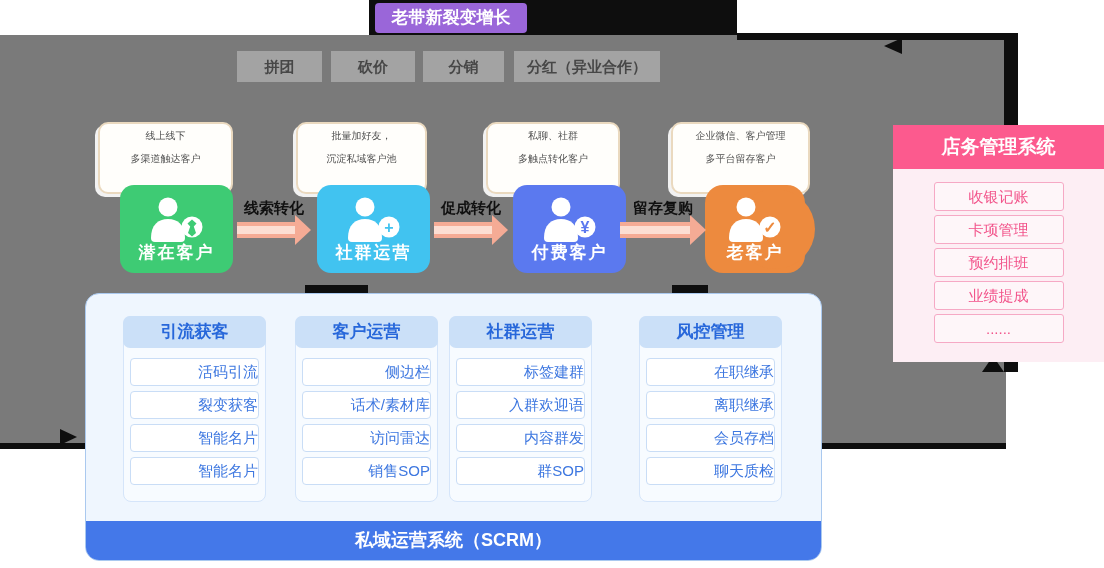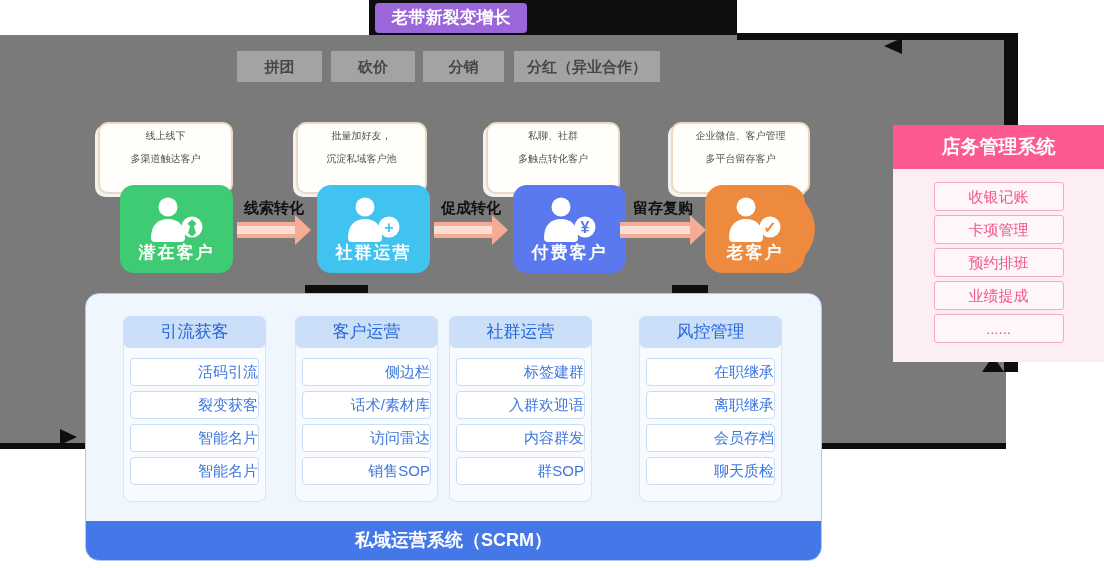--- a/index.html
+++ b/index.html
@@ -62,21 +62,21 @@
   .store-body{padding-top:13px;}
   .store-item{width:130px;height:29px;margin:0 auto 4px;background:#fef6f9;border:1px solid #f6a9c5;border-radius:3px;
               color:#f2538a;font-size:15px;line-height:27px;text-align:center;box-sizing:border-box;}
 
   
   .scrm{left:85px;top:293px;width:737px;height:268px;background:#eff6fe;border:1px solid #aac9ef;
         border-radius:14px;z-index:5;box-sizing:border-box;}
   .col{position:absolute;top:22px;width:143px;height:186px;border:1px solid #d5e5fa;border-radius:8px;
        background:rgba(255,255,255,.5);box-sizing:border-box;}
   .c0{left:37px;}.c1{left:209px;}.c2{left:363px;}.c3{left:553px;}
-  .col-header{height:32px;background:#cbe0f8;border-radius:7px;color:#2767da;font-weight:normal;font-size:17px;
+  .col-header{height:32px;background:#cbe0f8;border-radius:7px;color:#2767da;font-weight:bold;font-size:17px;
               line-height:32px;text-align:center;margin:-1px -1px 0;}
   .col-item{width:129px;height:28px;margin:5px auto 0;background:#fff;border:1px solid #c9ddf6;border-radius:4px;
             color:#3d77e0;font-size:15px;line-height:26px;text-align:right;box-sizing:border-box;}
   .col-item.first{margin-top:10px;}
   .scrm-footer{position:absolute;left:0;right:0;bottom:0;height:39px;background:#4478e9;border-radius:0 0 13px 13px;
                color:#ffffff;font-weight:bold;font-size:18px;line-height:39px;text-align:center;}
 </style>
 </head>
 <body>
 

